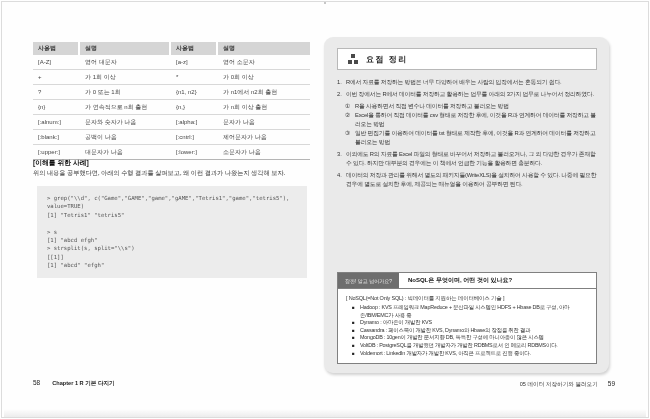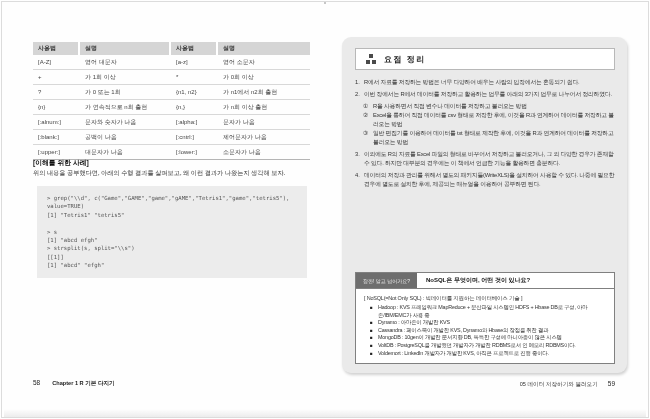--- a/index.html
+++ b/index.html
@@ -26,21 +26,21 @@
          font-family:"Liberation Serif",serif;}
   .codeblock{position:absolute;left:4px;top:186px;width:250px;background:#ececec;
          padding:8px 10px;}
   .codeline{font-family:"DejaVu Sans Mono",monospace;font-size:5.6px;line-height:8.4px;
          color:#555;white-space:pre;min-height:8.4px;}
   .lfooter{position:absolute;left:0;top:379px;display:flex;align-items:baseline;gap:12px;}
   .pagenum{font-size:6.5px;color:#222;}
   .chapter{font-size:5.6px;font-weight:bold;color:#222;}
 
   
-  .panel{position:absolute;left:342px;top:37px;width:285px;height:336px;background:#eaeaea;
+  .panel{position:absolute;left:324px;top:37px;width:285px;height:336px;background:#eaeaea;
          border-radius:9px;box-shadow:1px 2px 3px rgba(0,0,0,0.18);}
   .sum-head{position:absolute;left:13px;top:11px;width:248px;height:20px;background:#fff;
          border:1px solid #b8b8b8;display:flex;align-items:center;padding-left:10px;}
   .sum-title{font-size:8px;font-weight:bold;color:#222;letter-spacing:1.5px;margin-left:8px;}
   .sum-list{position:absolute;left:13px;top:41px;width:260px;}
   .item{display:flex;margin-bottom:3px;}
   .item .num{width:9px;flex:none;font-size:5.8px;line-height:9px;color:#333;}
   .item .txt{flex:1;font-size:5.8px;line-height:9px;color:#333;letter-spacing:-0.2px;}
   .subs{margin:0 0 3px 8px;}
   .sub{display:flex;}

